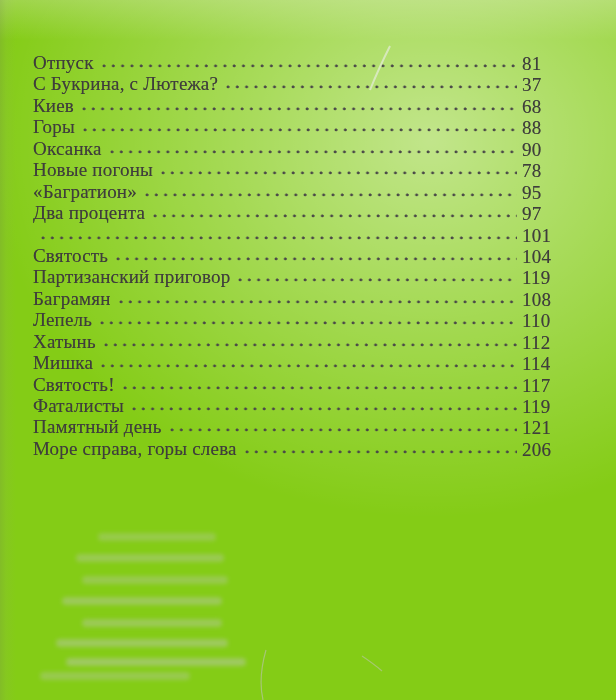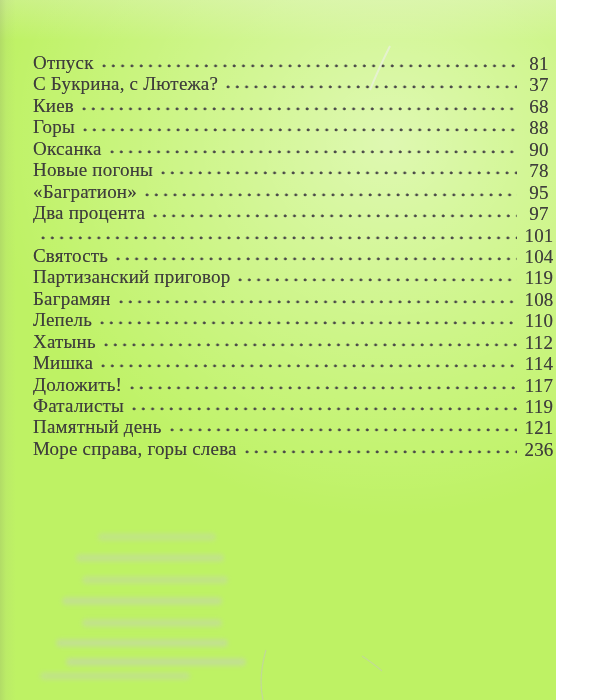--- a/index.html
+++ b/index.html
@@ -3,23 +3,23 @@
 <meta charset="utf-8">
 <style>
   * { margin: 0; padding: 0; box-sizing: border-box; }
   html, body { width: 616px; height: 700px; }
   body {
     font-family: "Liberation Serif", "DejaVu Serif", serif;
     overflow: hidden;
   }
   .page {
     position: relative;
-    width: 556px;
+    width: 616px;
     height: 700px;
-    background: #bef264;
+    background: #84cc16;
     overflow: hidden;
   }
   
   .edge-shadow-left {
     position: absolute;
     left: 0; top: 0; bottom: 0;
     width: 16px;
     background: linear-gradient(90deg, rgba(120,118,115,0.18) 0, rgba(150,148,145,0.08) 6px, rgba(150,148,145,0.0) 16px);
     pointer-events: none;
   }
@@ -52,21 +52,21 @@
   .toc-dots {
     flex: 1;
     height: 21.45px;
     margin: 0 5px 0 8px;
     background-image: radial-gradient(circle at 2px 14.2px, #4a4948 1.15px, rgba(74,73,72,0) 1.8px);
     background-size: 9.3px 21.45px;
     background-repeat: repeat-x;
   }
   .toc-page {
     min-width: 34px;
-    text-align: center;
+    text-align: left;
     white-space: nowrap;
     transform: translateY(1px);
     text-shadow: 0 0 0.4px rgba(63,62,60,0.55);
   }
   
   .bleed {
     position: absolute;
     left: 0; top: 0;
     width: 616px; height: 700px;
     pointer-events: none;
@@ -177,21 +177,21 @@
     <span class="toc-page">112</span>
   </div>
 
   <div class="toc-row">
     <span class="toc-title">Мишка</span>
     <span class="toc-dots"></span>
     <span class="toc-page">114</span>
   </div>
 
   <div class="toc-row">
-    <span class="toc-title">Доложить!</span>
+    <span class="toc-title">Святость!</span>
     <span class="toc-dots"></span>
     <span class="toc-page">117</span>
   </div>
 
   <div class="toc-row">
     <span class="toc-title">Фаталисты</span>
     <span class="toc-dots"></span>
     <span class="toc-page">119</span>
   </div>
 
@@ -199,21 +199,21 @@
     <span class="toc-title">Памятный день</span>
     <span class="toc-dots"></span>
     <span class="toc-page">121</span>
   </div>
 
 
 
   <div class="toc-row">
     <span class="toc-title">Море справа, горы слева</span>
     <span class="toc-dots"></span>
-    <span class="toc-page">236</span>
+    <span class="toc-page">206</span>
   </div>
 </div>
 
   <div class="bleed">
     <div class="bleed-line" style="left:98px;  top:533px; width:118px;"></div>
     <div class="bleed-line" style="left:76px;  top:554px; width:148px; opacity:0.32;"></div>
     <div class="bleed-line" style="left:82px;  top:576px; width:146px; opacity:0.30;"></div>
     <div class="bleed-line" style="left:62px;  top:597px; width:160px; opacity:0.36;"></div>
     <div class="bleed-line" style="left:82px;  top:619px; width:140px; opacity:0.34;"></div>
     <div class="bleed-line" style="left:56px;  top:639px; width:172px; opacity:0.38;"></div>

